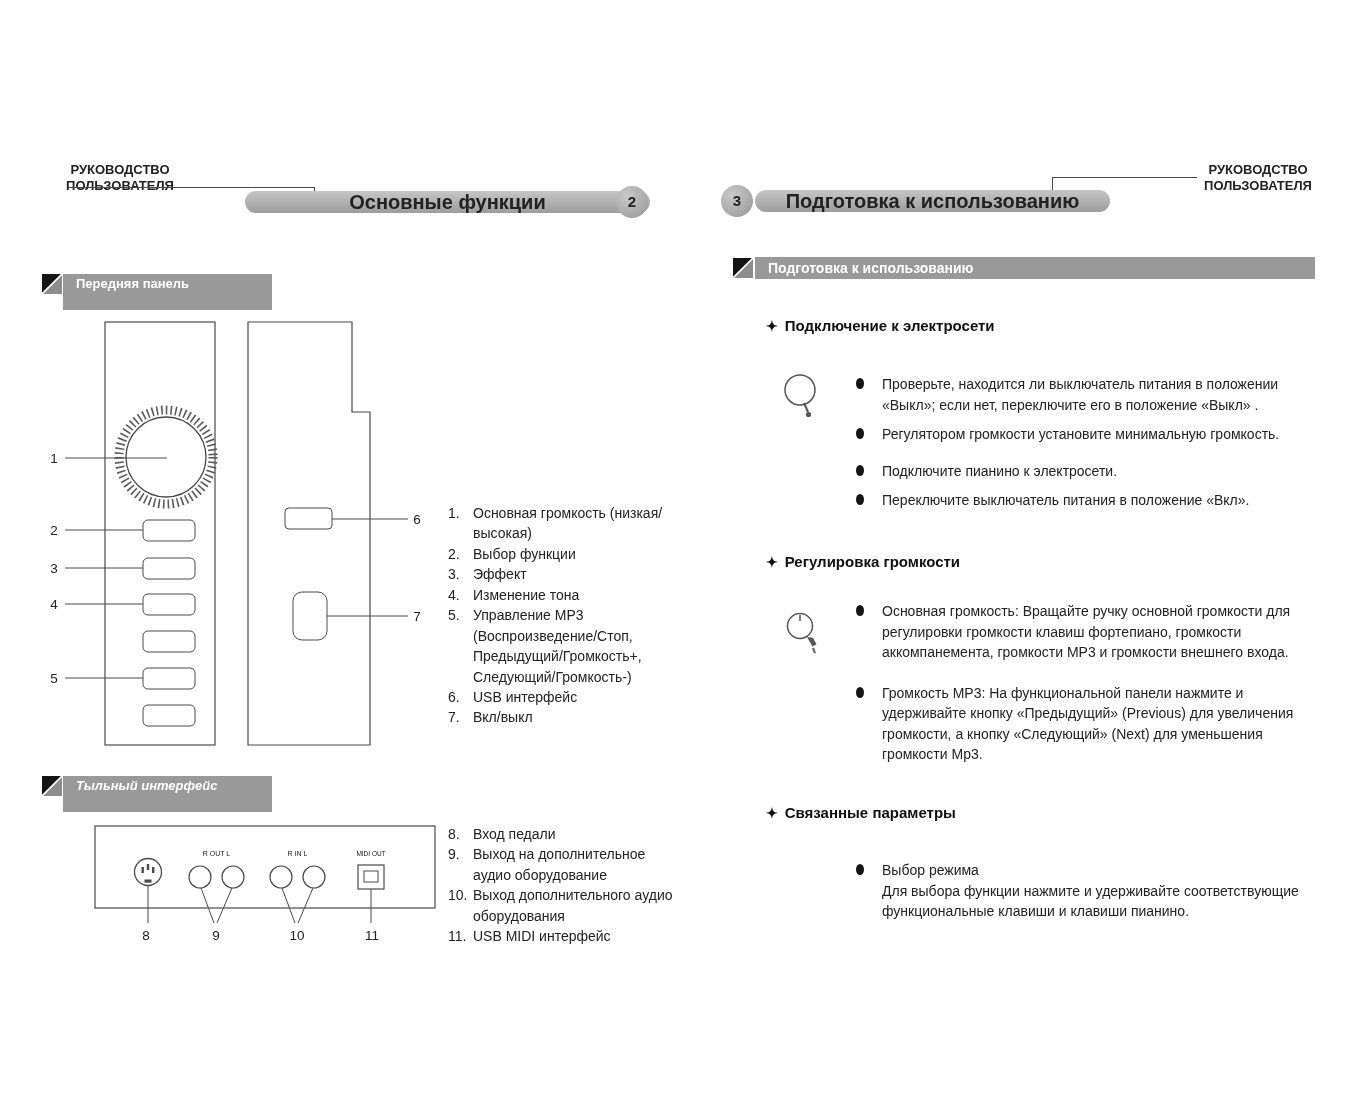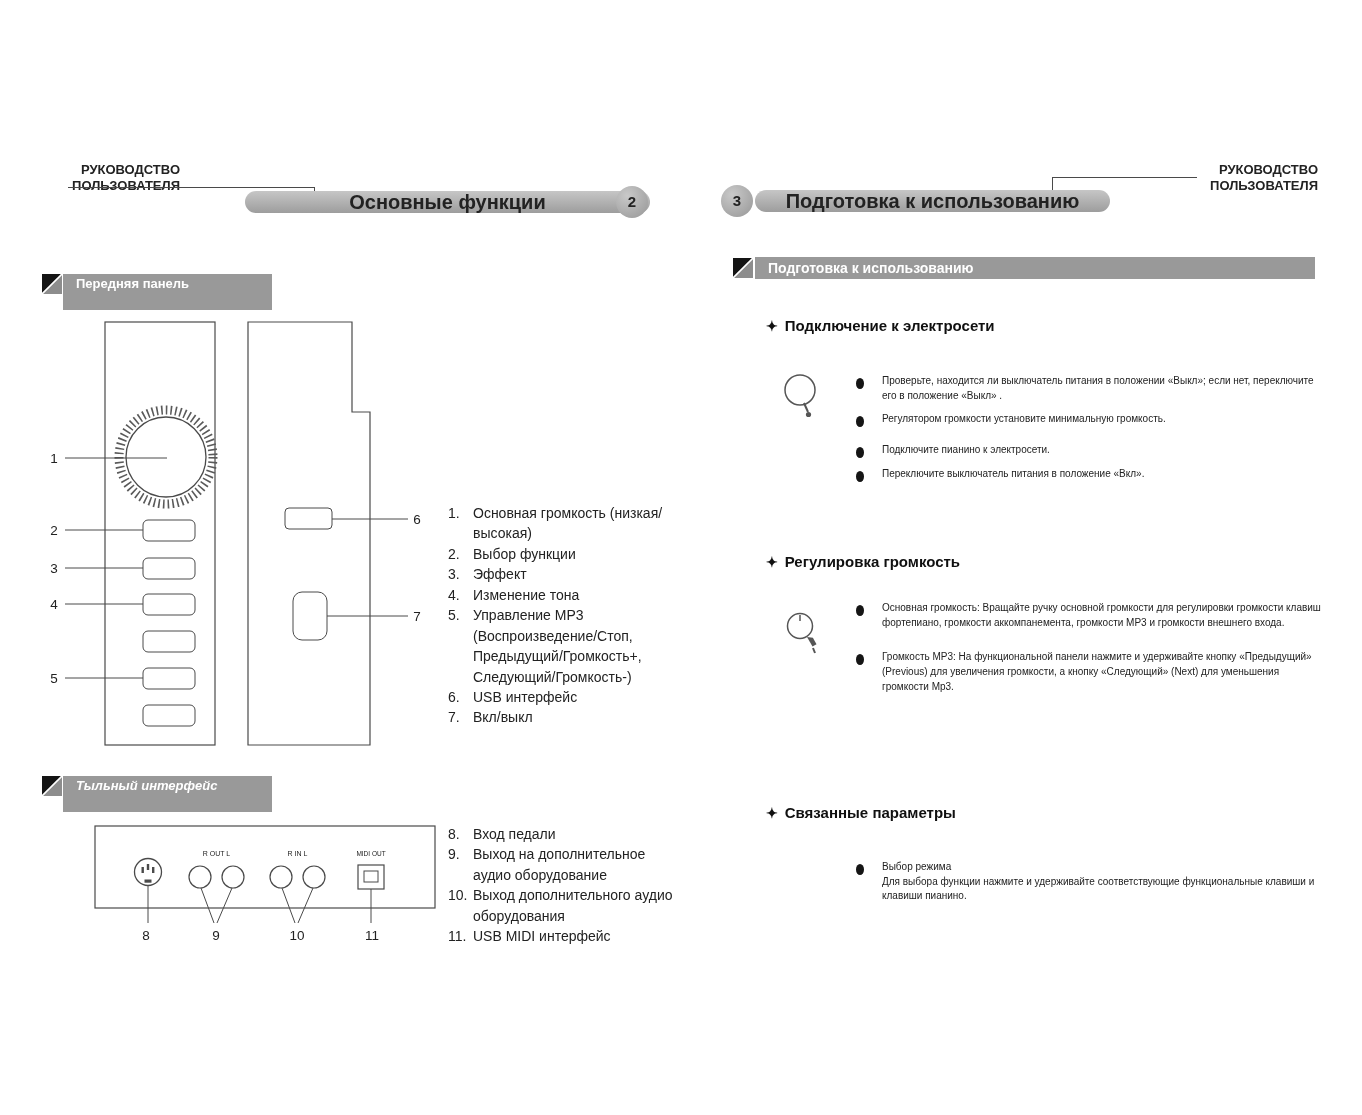--- a/index.html
+++ b/index.html
@@ -1,39 +1,39 @@
 <!DOCTYPE html>
 <html><head>
 <meta charset="utf-8">
 <style>
   html,body{margin:0;padding:0;background:#fff;}
   .page{position:relative;width:1362px;height:1115px;background:#fff;overflow:hidden;
         font-family:"Liberation Sans",sans-serif;color:#1f1f1f;}
   .abs{position:absolute;}
-  .manual-label{font-weight:bold;font-size:13px;line-height:1.2;color:#222;text-align:right;}
+  .manual-label{font-weight:bold;font-size:13px;line-height:1.2;color:#222;text-align:center;}
   .hline{position:absolute;height:1px;background:#4a4a4a;}
   .vline{position:absolute;width:1px;background:#4a4a4a;}
   .banner{position:absolute;height:22px;border-radius:11px;
           background:linear-gradient(#c6c6c6,#9d9d9d);
           text-align:center;font-weight:bold;font-size:20px;line-height:22px;color:#222;}
   .page-circle{position:absolute;width:32px;height:32px;border-radius:50%;
           background:radial-gradient(circle at 35% 30%, #c9c9c9, #969696);
           text-align:center;line-height:32px;font-weight:bold;font-size:15px;color:#222;z-index:2;}
   .section-bar{position:absolute;height:36px;background:#999;color:#fff;font-weight:bold;
           font-size:13px;line-height:20px;padding-left:13px;box-sizing:border-box;}
   .section-bar.lg{height:22px;line-height:22px;font-size:14px;}
   .checker{position:absolute;width:20px;height:20px;}
   .list{position:absolute;font-size:14px;line-height:1.46;color:#222;}
   .list-item{display:flex;}
   .list-num{width:25px;flex:none;}
   .list-text{white-space:pre-line;}
   .sub-title{position:absolute;display:flex;align-items:center;gap:7px;
           font-weight:bold;font-size:15px;color:#101010;}
   .sparkle{font-size:14px;line-height:1;}
-  .bullets{position:absolute;display:flex;flex-direction:column;font-size:10px;
+  .bullets{position:absolute;display:flex;flex-direction:column;font-size:14px;
           line-height:1.47;color:#222;}
   .bullet{display:flex;align-items:flex-start;}
   .dot{flex:none;width:8px;height:11px;border-radius:50%;background:#151515;margin:4px 18px 0 0;}
   .bullet-text{white-space:pre-line;}
 </style>
 </head>
 <body>
 
 <div class="page">
 
@@ -225,21 +225,21 @@
         <span class="bullet-text">Подключите пианино к электросети.</span>
       </div>
     <div class="bullet">
         <span class="dot"></span>
         <span class="bullet-text">Переключите выключатель питания в положение «Вкл».</span>
       </div>
   </div>
 
   <div class="sub-title" style="left:766px;top:553px;">
     <span class="sparkle">✦</span>
-    <span>Регулировка громкость</span>
+    <span>Регулировка громкости</span>
   </div>
 
   <svg class="abs" style="left:782px;top:610px;" width="46" height="54" viewBox="0 0 46 54">
     <circle cx="18" cy="16" r="12.5" fill="none" stroke="#555" stroke-width="1.5"></circle>
     <line x1="18" y1="5" x2="18" y2="11" stroke="#555" stroke-width="1.5"></line>
     <path d="M25,27 l5.5,9.5 l4,-2.2 l-3.6,-6.6 z" fill="#555"></path>
     <line x1="31" y1="38" x2="33" y2="43" stroke="#555" stroke-width="2"></line>
   </svg>
 
   <div class="bullets" style="left:856px;top:601px;width:468px;gap:20px;">

